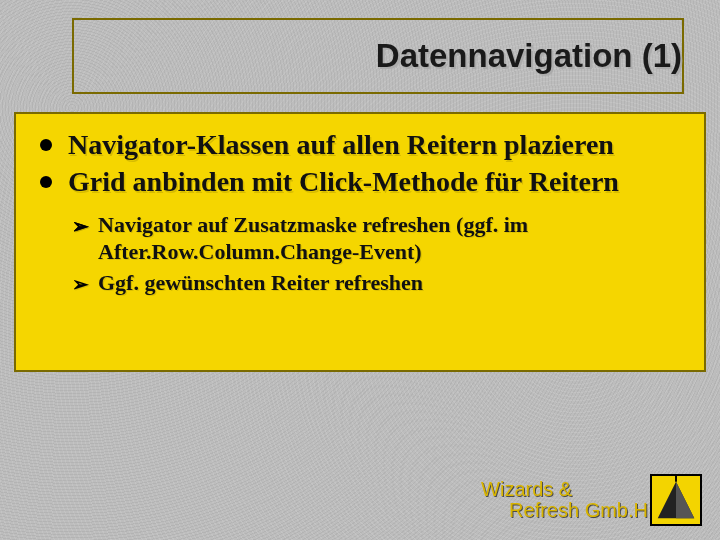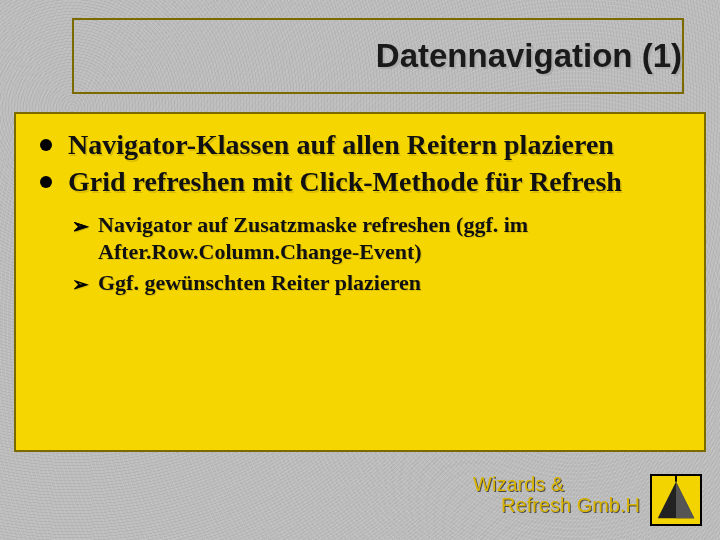--- a/index.html
+++ b/index.html
@@ -30,21 +30,21 @@
     font-weight: 700;
     font-size: 33px;
     color: #1a1a1a;
     text-shadow: 2px 2px 0 rgba(170,170,170,0.9);
   }
   .content-box {
     position: absolute;
     top: 112px;
     left: 14px;
     right: 14px;
-    height: 340px;
+    height: 260px;
     border: 2px solid #7a6a00;
     background: #f5d600;
     padding: 14px 22px 10px 22px;
   }
   .bullet-list { list-style: none; }
   .bullet-item {
     position: relative;
     padding-left: 30px;
     font-size: 28px;
     line-height: 1.18;
@@ -79,22 +79,22 @@
     top: 2px;
     font-size: 20px;
     color: #000;
     font-style: normal;
   }
   .footer {
     position: absolute;
     bottom: 14px;
     right: 18px;
     display: flex;
-    align-items: flex-start;
-    gap: 10px;
+    align-items: center;
+    gap: 2px;
     margin-top: 40px;
   }
   .footer-text {
     text-align: left;
     font-family: Arial, Helvetica, sans-serif;
     font-size: 20px;
     line-height: 1.05;
     color: #d8b400;
     text-shadow: 1px 1px 0 rgba(0,0,0,0.6);
     font-weight: 500;
@@ -117,34 +117,34 @@
 </div>
 
 <div class="content-box">
   <ul class="bullet-list">
     <li class="bullet-item">
       <span class="disc"></span>
       <span>Navigator-Klassen auf allen Reitern plazieren</span>
     </li>
     <li class="bullet-item">
       <span class="disc"></span>
-      <span>Grid refreshen mit Click-Methode für Refresh</span>
+      <span>Grid anbinden mit Click-Methode für Reitern</span>
     </li>
   </ul>
   <ul class="sub-list">
     <li class="sub-item">
       <i class="chevron">➢</i>
     </li>
     <li class="sub-item">
       <i class="chevron">➢</i>
       <span>Navigator auf Zusatzmaske refreshen (ggf. im After.Row.Column.Change-Event)</span>
     </li>
     <li class="sub-item">
       <i class="chevron">➢</i>
-      <span>Ggf. gewünschten Reiter plazieren</span>
+      <span>Ggf. gewünschten Reiter refreshen</span>
     </li>
   </ul>
 </div>
 
 <div class="footer">
   <div class="footer-text">
     <span>Wizards &amp;</span>
     <span class="l2">Refresh Gmb.H</span>
   </div>
   <div class="logo">

